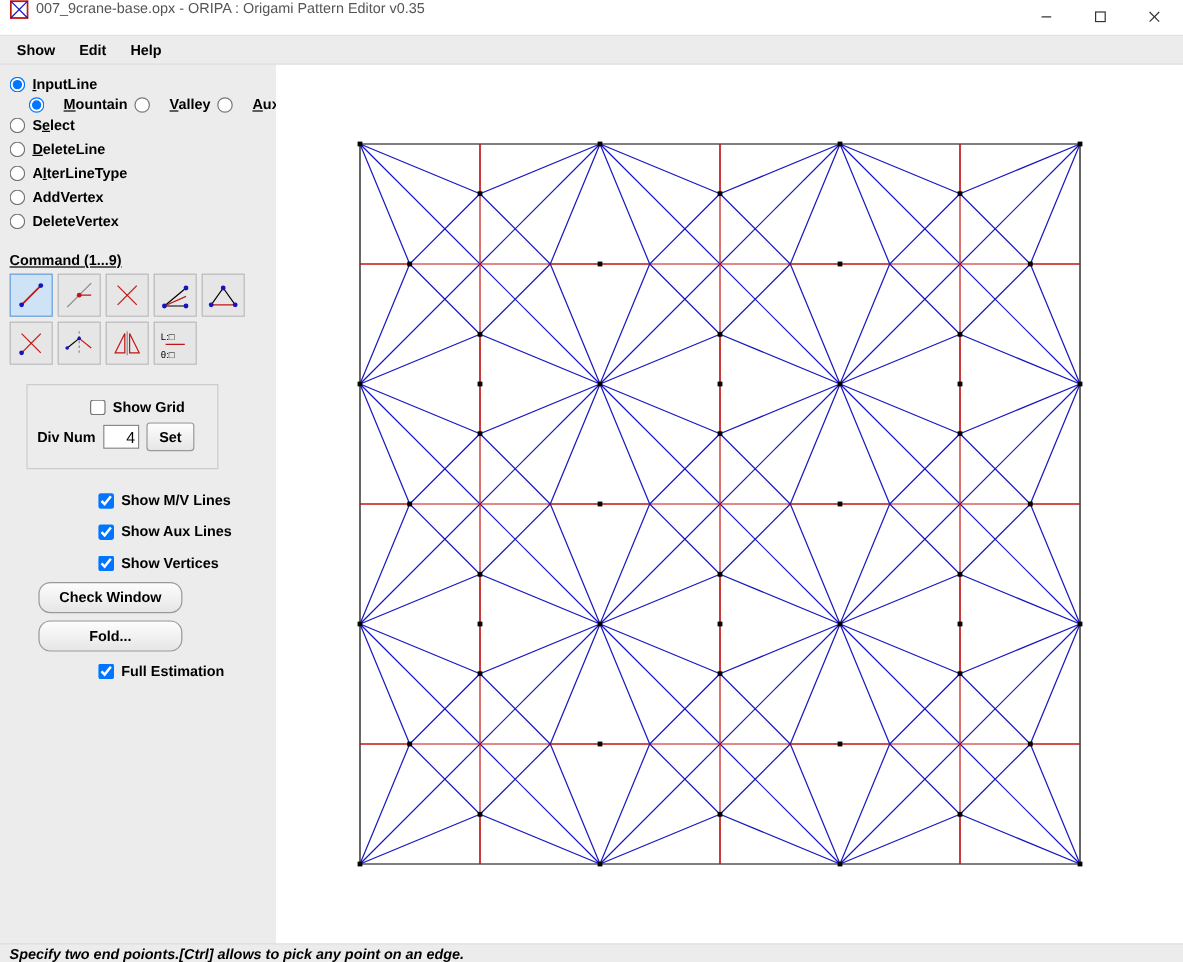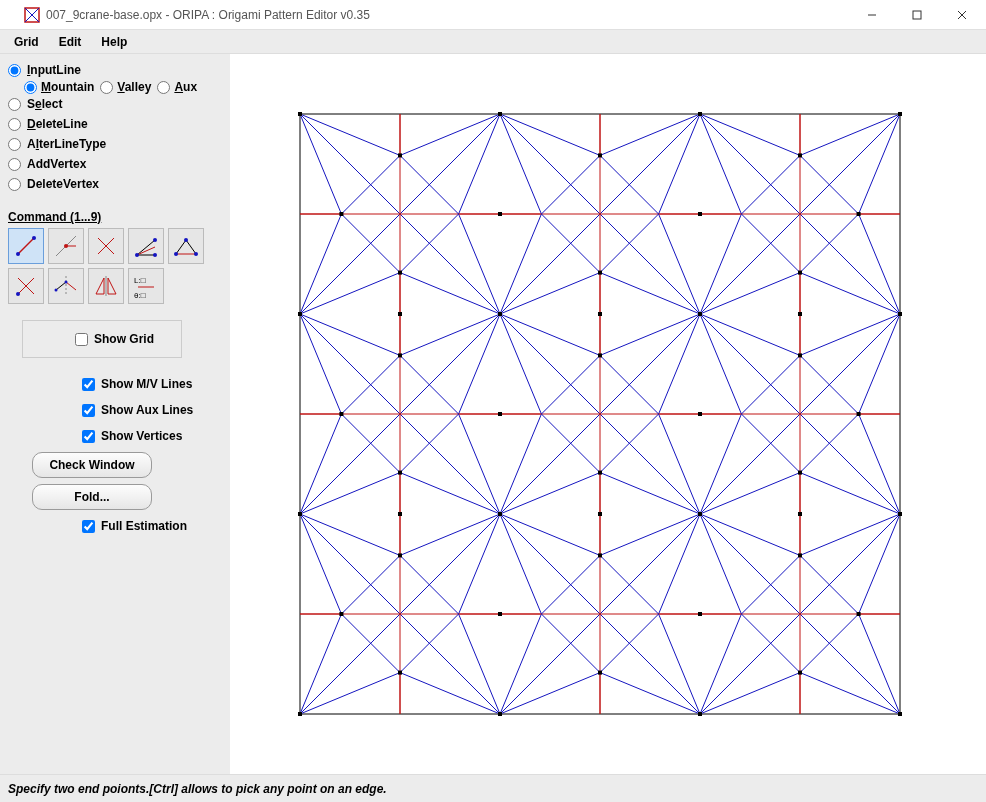--- a/index.html
+++ b/index.html
@@ -10,22 +10,22 @@
   width: 986px;
   height: 802px;
   display: flex;
   flex-direction: column;
   overflow: hidden;
 }
 .titlebar {
   height: 30px;
   background: #fff;
   display: flex;
-  align-items: center;
-  padding: 0 2px 0 24px;
+  align-items: flex-start;
+  padding: 0 2px 0 8px;
   color: #555;
   border-bottom: 1px solid #e0e0e0;
 }
 .titlebar .app-icon {
   width: 16px; height: 16px;
   margin-right: 6px;
   display: inline-flex;
 }
 .titlebar .title { flex: 1; font-size: 12px; }
 .titlebar .win-btns { display: flex; }
@@ -65,21 +65,21 @@
 }
 .sidebar label.radio, .sidebar label.check {
   display: flex;
   align-items: center;
   gap: 4px;
   margin: 3px 0;
   font-weight: bold;
 }
 .sidebar label.radio input, .sidebar label.check input { margin-right: 2px; }
 .mode-sub { margin-left: 16px; display: flex; gap: 6px; }
-.mode-sub label { font-weight: bold; display: flex; align-items: center; gap: 4px; }
+.mode-sub label { font-weight: bold; display: flex; align-items: center; gap: 16px; }
 
 .cmd-label { font-weight: bold; margin-top: 16px; text-decoration: underline; }
 
 .tool-grid {
   display: flex;
   flex-wrap: wrap;
   gap: 4px;
   margin-top: 4px;
 }
 .tool-btn {
@@ -124,21 +124,21 @@
   background: #fff;
   position: relative;
   display: flex;
 }
 .canvas-area svg {
   width: 100%;
   height: 100%;
 }
 
 .statusbar {
-  height: 28px;
+  height: 16px;
   background: #ececec;
   border-top: 1px solid #ddd;
   display: flex;
   align-items: center;
   padding: 0 8px;
   font-style: italic;
   font-weight: bold;
   font-size: 12px;
 }
 
@@ -170,21 +170,21 @@
     <div class="win-btn">
         <svg width="10" height="10" viewBox="0 0 10 10">
           <line x1="1" y1="1" x2="9" y2="9" stroke="#333"></line>
           <line x1="9" y1="1" x2="1" y2="9" stroke="#333"></line>
         </svg>
       </div>
   </div>
 </div>
 
 <div class="menubar">
-  <div class="menu-item">Grid</div>
+  <div class="menu-item">Show</div>
   <div class="menu-item">Edit</div>
   <div class="menu-item">Help</div>
 </div>
 
 <div class="main-area">
 
   <div class="sidebar">
 
     <label class="radio">
       <input type="radio" name="mode" checked="" style="">
@@ -298,20 +298,25 @@
             <text x="2" y="26" font-size="8" fill="#000">θ:□</text>
           </svg>
         </div>
     </div>
 
     <div class="grid-panel">
       <label class="check">
           <input type="checkbox" style="">
           <span>Show Grid</span>
         </label>
+      <div class="row">
+        <span style="font-weight:bold">Div Num</span>
+        <input type="text" value="4" style="">
+        <button>Set</button>
+      </div>
     </div>
 
     <div class="ext-panel">
       <label class="check">
           <input type="checkbox" checked="" style="">
           <span>Show M/V Lines</span>
         </label>
       <label class="check">
           <input type="checkbox" checked="" style="">
           <span>Show Aux Lines</span>

